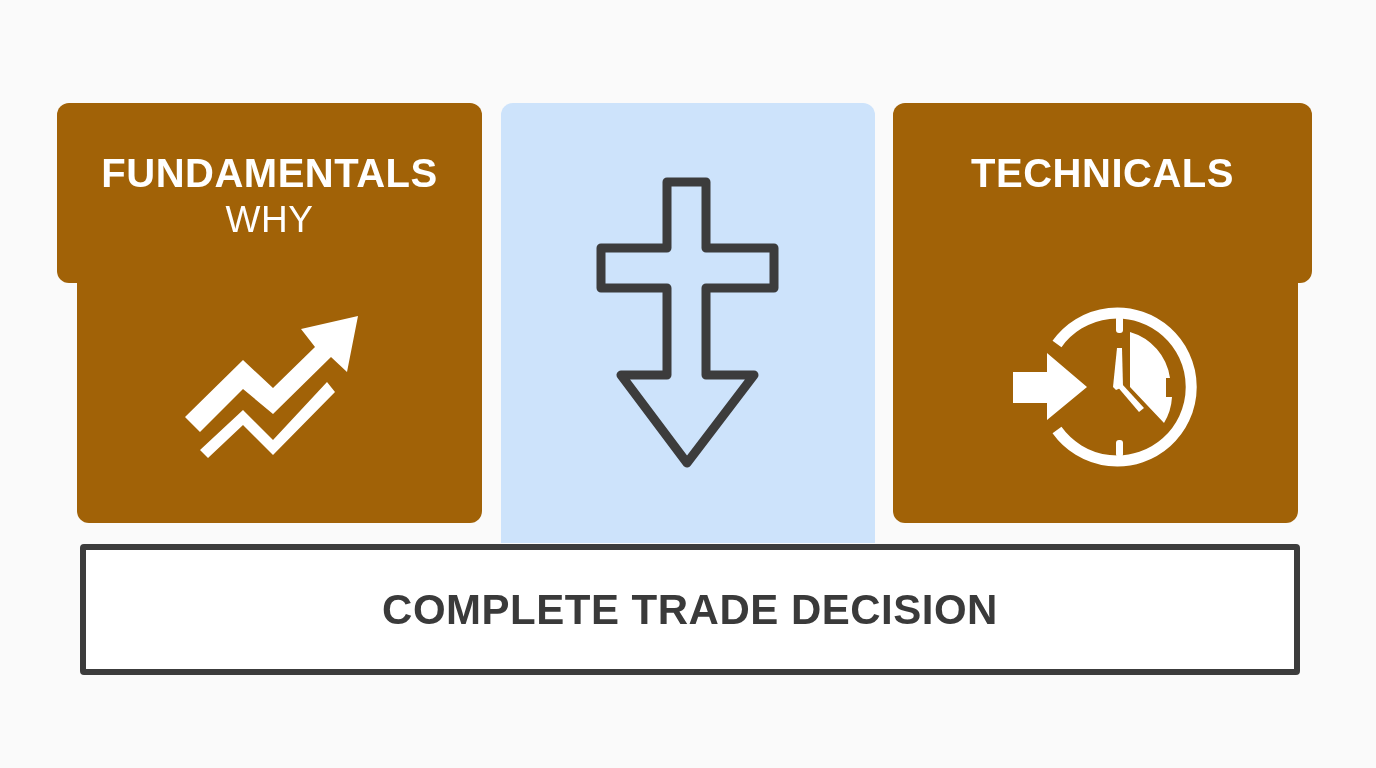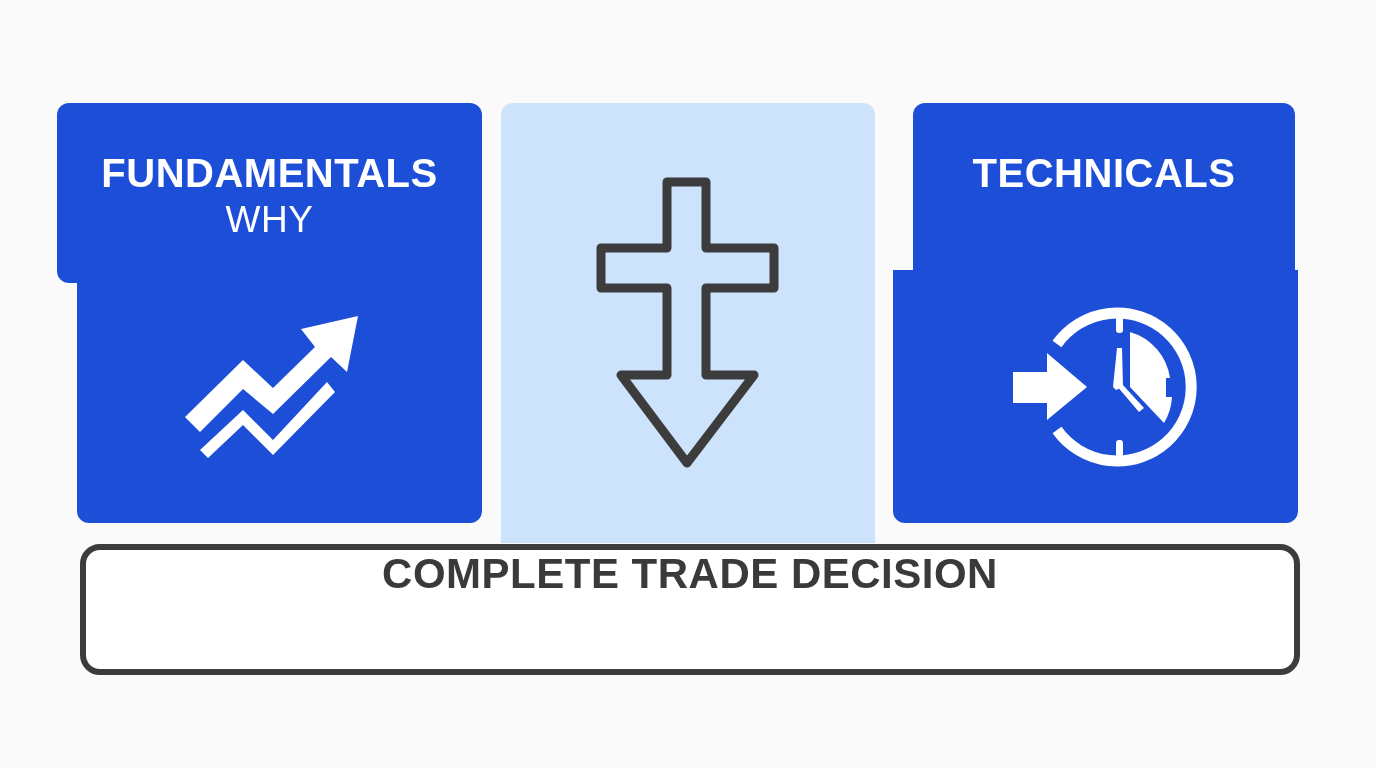--- a/index.html
+++ b/index.html
@@ -1,39 +1,39 @@
 <!DOCTYPE html>
 <html><head>
   <meta charset="utf-8">
   <style>
     html, body { margin: 0; padding: 0; }
     body {
       width: 1376px; height: 768px; position: relative; overflow: hidden;
       background: #fafafa;
       font-family: "Liberation Sans", "DejaVu Sans", sans-serif;
     }
-    .panel-blue { background: #1d4ed8; position: absolute; }
+    .panel-blue { background: #a16207; position: absolute; }
     .hdr { border-radius: 12px; }
     .body-part { border-radius: 0 0 12px 12px; }
     .title {
       position: absolute; left: 0; right: 0; text-align: center;
       color: #ffffff; font-weight: bold; font-size: 40px; letter-spacing: 0.5px;
     }
     .subtitle {
       position: absolute; left: 0; right: 0; text-align: center;
       color: #ffffff; font-size: 37px; letter-spacing: 0.5px;
     }
     #mid {
       position: absolute; left: 501px; top: 103px; width: 374px; height: 440px;
       background: #cde3fb; border-radius: 12px 12px 0 0;
     }
     #banner {
       position: absolute; left: 80px; top: 544px; width: 1208px; height: 119px;
-      border: 6px solid #3c3c3c; border-radius: 20px; background: #ffffff;
-      display: flex; align-items: flex-start; justify-content: center;
+      border: 6px solid #3c3c3c; border-radius: 4px; background: #ffffff;
+      display: flex; align-items: center; justify-content: center;
     }
     #banner span {
       color: #3a3a3a; font-weight: bold; font-size: 42px; letter-spacing: 0.5px;
     }
     svg { position: absolute; }
   </style>
 </head>
 <body>
 
 <div>
@@ -47,21 +47,21 @@
     <polygon fill="#ffffff" points="30,150 73,110 103,140 157,82 165,92 103,155 73,125 38,158"></polygon>
   </svg>
 </div>
 
 <div id="mid"></div>
 <svg style="left:580px; top:170px;" width="220" height="310" viewBox="0 0 220 310">
   <path d="M87,12 H126 V78 H194 V118 H126 V205 H174 L107,293 L41,205 H87 V118 H21 V78 H87 Z" fill="none" stroke="#3c3c3c" stroke-width="9" stroke-linejoin="round"></path>
 </svg>
 
 <div>
-  <div class="panel-blue hdr" style="left:893px; top:103px; width:382px; height:180px;margin-left:20px;">
+  <div class="panel-blue hdr" style="left:893px; top:103px; width:419px; height:180px;">
     <div class="title" style="top:48px;">TECHNICALS</div>
   </div>
   <div class="panel-blue body-part" style="left:893px; top:270px; width:405px; height:253px;"></div>
   <svg style="left:1000px; top:300px;" width="210" height="175" viewBox="0 0 210 175">
 
     <polygon fill="#ffffff" points="13,72 47,72 47,53 87,87 47,120 47,103 13,103"></polygon>
 
     <path d="M57,44 A74,74 0 1,1 57,130" fill="none" stroke="#ffffff" stroke-width="11"></path>
 
     <rect x="116" y="16" width="7" height="17" rx="3" fill="#ffffff"></rect>

